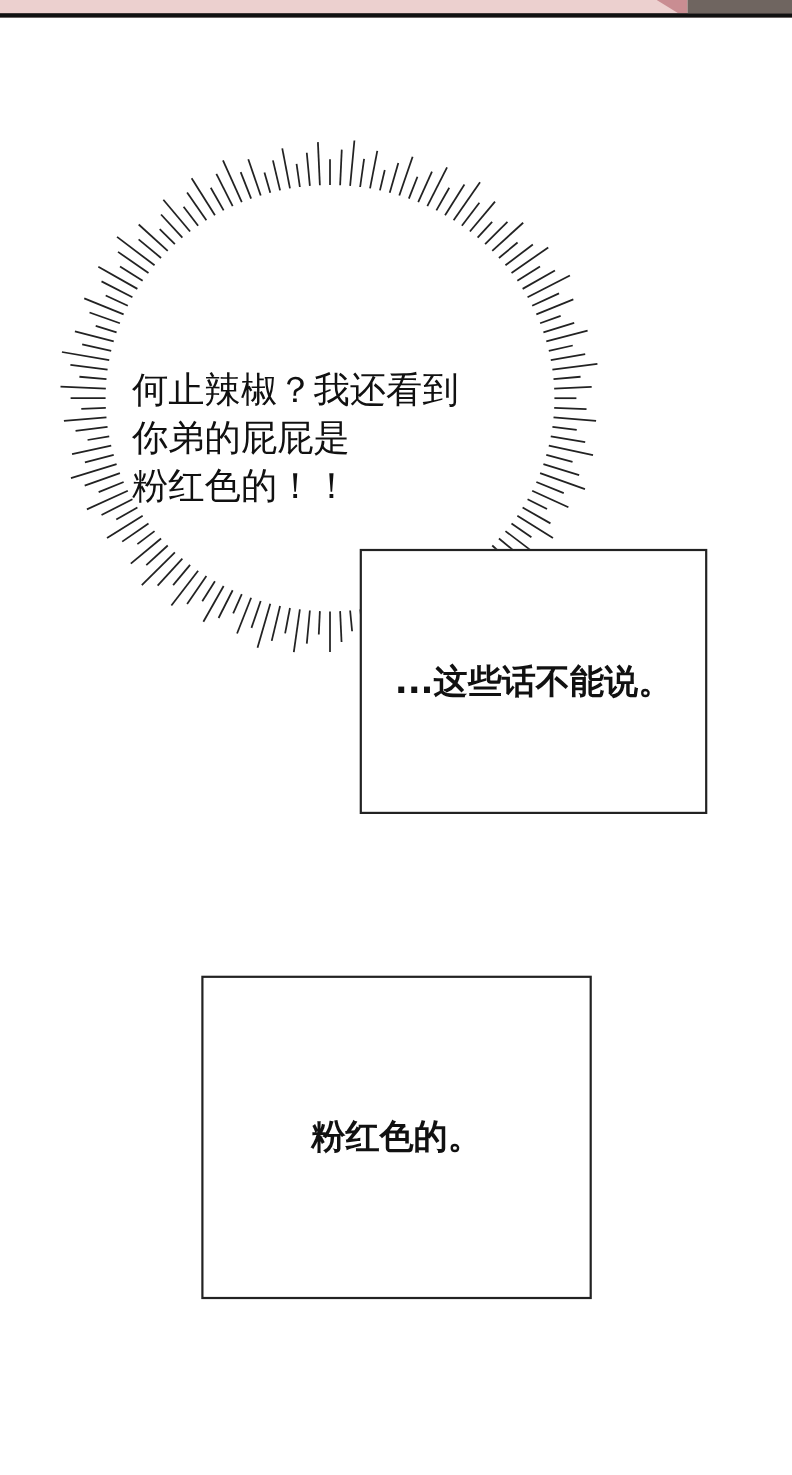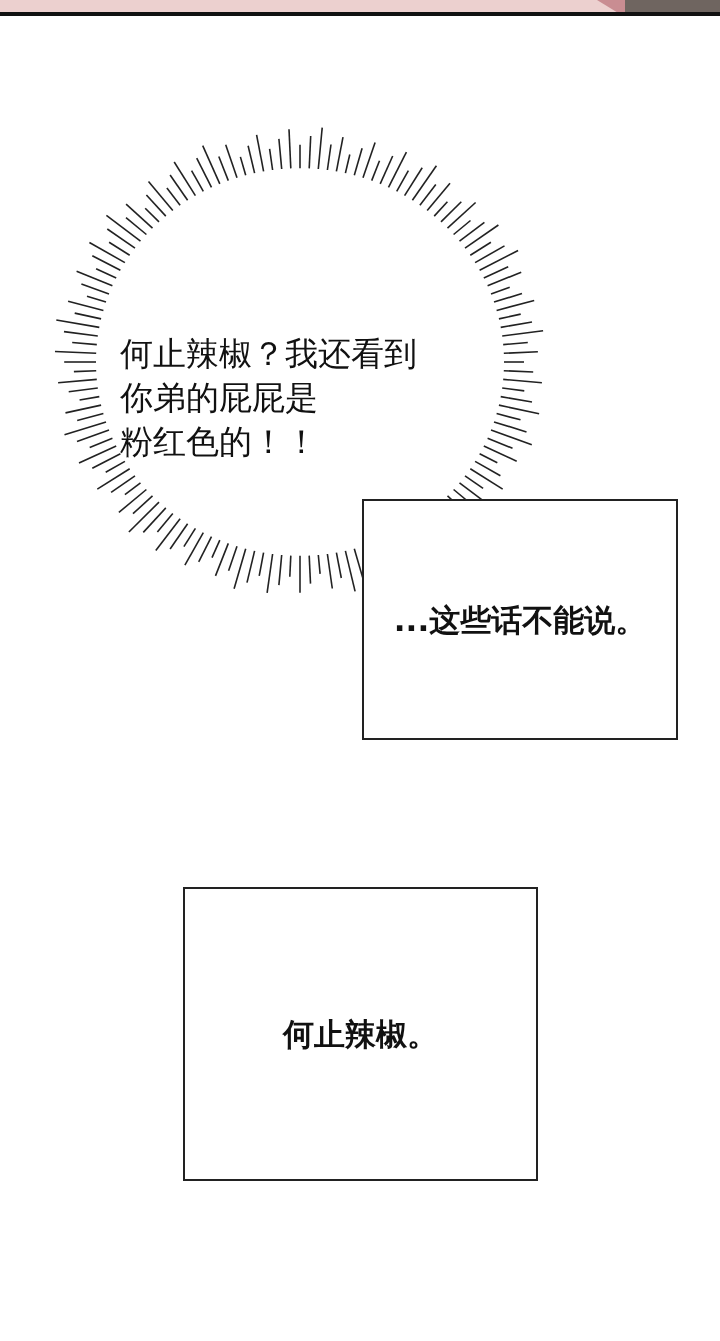--- a/index.html
+++ b/index.html
@@ -3,21 +3,21 @@
 <meta charset="utf-8">
 <style>
   html,body{margin:0;padding:0;background:#fff;}
   body{width:720px;height:1341px;position:relative;overflow:hidden;font-family:"DejaVu Sans",sans-serif;}
   .top-panel{position:absolute;left:0;top:0;width:720px;height:12px;background:#ecd0cf;border-bottom:4px solid #111;}
   .top-panel .dark{position:absolute;right:0;top:0;width:95px;height:12px;background:#6f6560;}
   .top-panel .mid{position:absolute;right:95px;top:0;width:28px;height:12px;background:#c98d92;clip-path:polygon(0 0,100% 0,100% 100%,70% 100%);}
   .burst{position:absolute;left:0;top:0;}
   .burst-text{position:absolute;left:120px;top:332px;width:380px;text-align:left;font-size:33px;line-height:44px;font-weight:normal;color:#111;}
   .box{position:absolute;background:#fff;border:2px solid #222;box-sizing:border-box;display:flex;align-items:center;justify-content:center;text-align:center;color:#111;font-weight:bold;font-size:31px;line-height:44px;}
-  .box1{left:327px;top:499px;width:316px;height:241px;margin-left:35px;}
+  .box1{left:327px;top:499px;width:316px;height:241px;}
   .box2{left:183px;top:887px;width:355px;height:294px;}
   .line{display:block;}
 </style>
 </head>
 <body>
 
 <div class="top-panel">
   <div class="mid"></div>
   <div class="dark"></div>
 </div>
@@ -170,15 +170,15 @@
   <span class="line">你弟的屁屁是</span>
   <span class="line">粉红色的！！</span>
 </div>
 
 <div class="box box1">
   <span class="line">...这些话不能说。</span>
 </div>
 
 <div class="box box2">
   <div>
-    <span class="line">何止辣椒。</span>
+    <span class="line">粉红色的。</span>
   </div>
 </div>
 
 </body></html>

